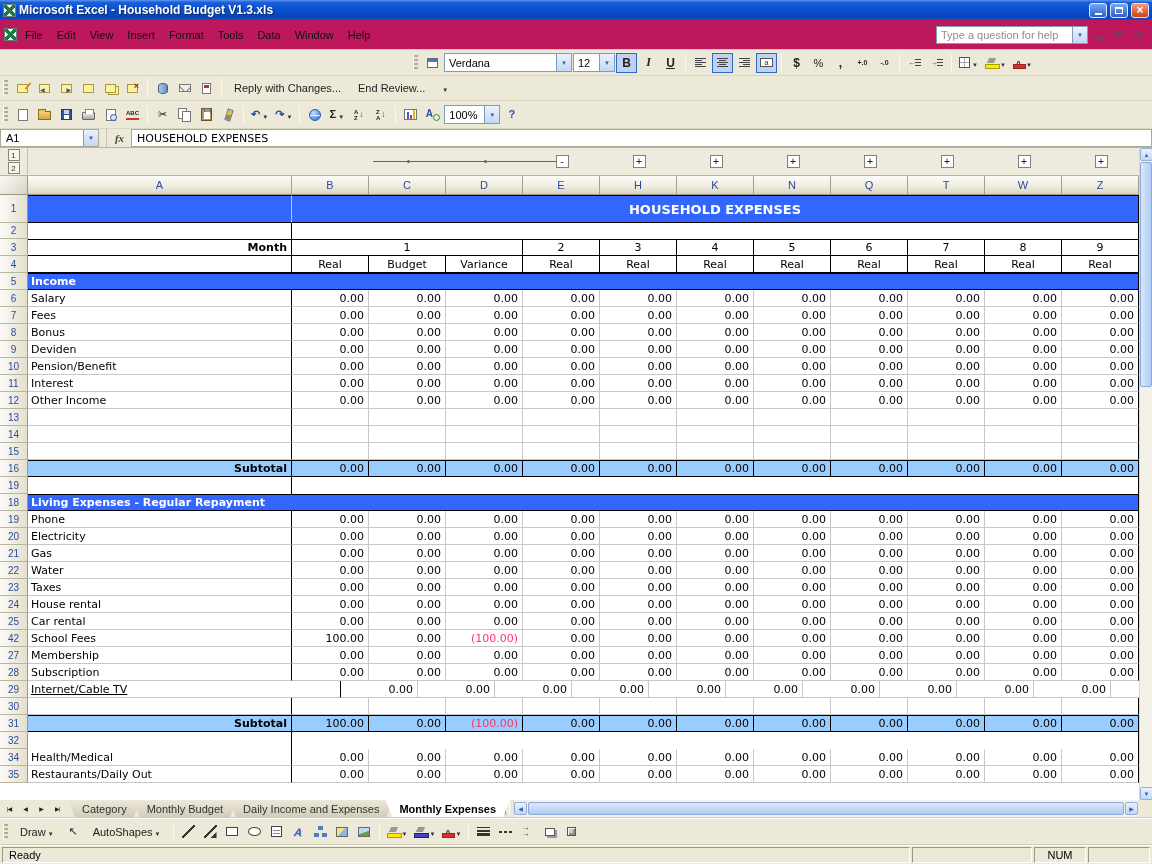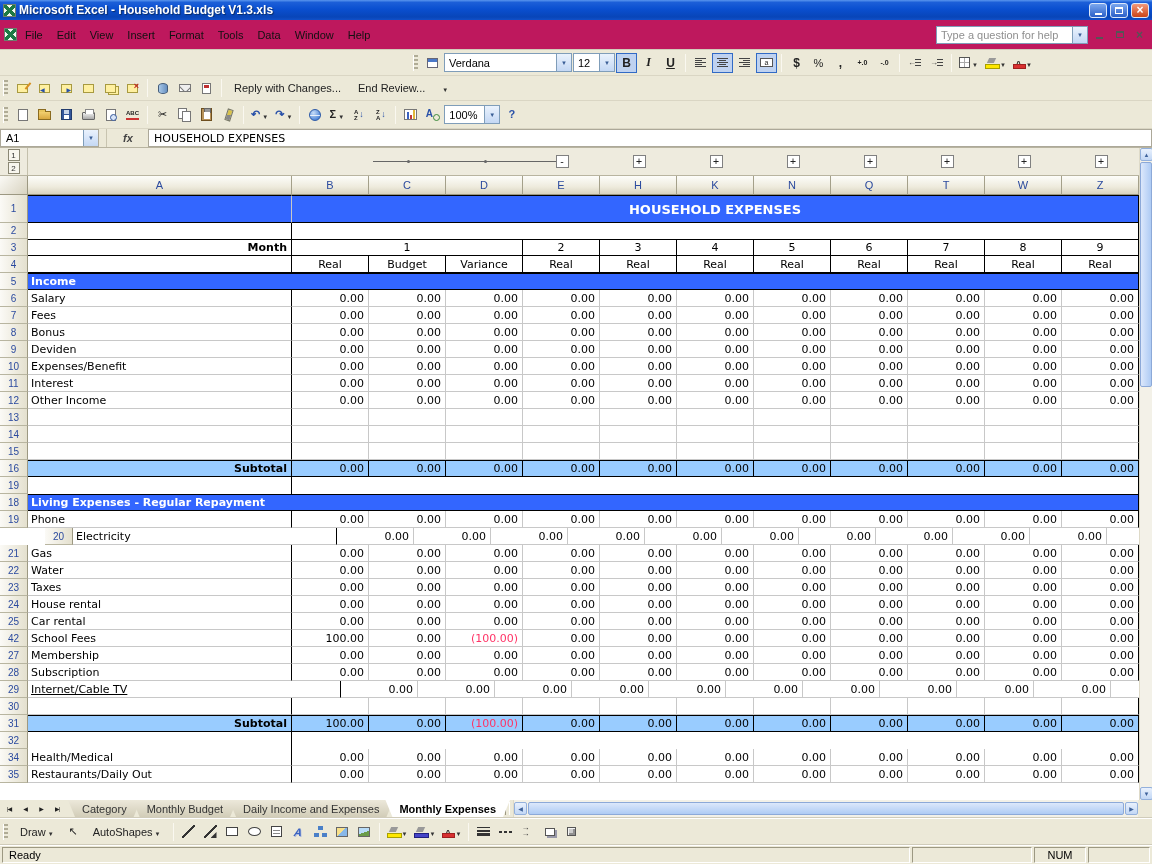--- a/index.html
+++ b/index.html
@@ -142,22 +142,22 @@
   .i-arrst::before{content:"→";position:absolute;top:-3px;left:0}
   .i-arrst::after{content:"→";position:absolute;top:3px;left:0}
   .i-shadow{width:10px;height:8px;background:#fff;border:1px solid #555;box-shadow:2px 2px 0 #99A}
   .i-3d{width:9px;height:9px;background:#CCC;border:1px solid #555;box-shadow:inset 1px 1px 0 #F4F4F4,inset -2px -2px 0 #909090}
 
   
   .fbar{height:19px;flex:none;display:flex;align-items:stretch;background:#ECE9D8;border-bottom:1px solid #B8B4A0}
   .namebox{width:99px;flex:none;background:#fff;border:1px solid #ACA899;display:flex;align-items:center}
   .namebox .cv{flex:1;padding:0 5px}
   .fgrip{width:8px;flex:none;border-right:1px solid #C8C4B0;margin-right:1px}
-  .fx{width:40px;flex:none;display:flex;align-items:center;justify-content:center;
-    font-family:Liberation Sans, sans-serif;font-style:italic;font-weight:bold;color:#444}
+  .fx{width:23px;flex:none;display:flex;align-items:center;justify-content:center;
+    font-family:Liberation Serif, serif;font-style:italic;font-weight:bold;color:#444}
   .fval{flex:1;background:#fff;border:1px solid #ACA899;padding:0 5px;display:flex;align-items:center;
     font-family:"DejaVu Sans",sans-serif;font-size:11px;white-space:nowrap;overflow:hidden}
 
   
   .grid{flex:1;min-height:0;display:flex;background:#fff}
   .gmain{width:1139px;flex:none;display:flex;flex-direction:column}
   .oband{height:28px;flex:none;display:flex;background:#EEEBDE;border-bottom:1px solid #B8B4A0}
   .ocorner{width:28px;flex:none;display:flex;flex-direction:column;align-items:center;justify-content:center;gap:1px;border-right:1px solid #C4C0AC}
   .olv{width:12px;height:12px;border:1px solid #8A8774;background:#F8F6EE;font-size:8px;display:flex;align-items:center;justify-content:center;color:#333}
   .ocanvas{position:relative;flex:1}
@@ -599,21 +599,21 @@
             <div class="cell numc" style="width: 77px;">0.00</div>
             <div class="cell numc" style="width: 77px;">0.00</div>
             <div class="cell numc" style="width: 77px;">0.00</div>
             <div class="cell numc" style="width: 77px;">0.00</div>
             <div class="cell numc" style="width: 77px;">0.00</div>
             <div class="cell numc" style="width: 77px;">0.00</div>
             <div class="cell numc ce" style="width: 77px;">0.00</div>
           </div>
           <div class="xrow t-data" style="height: 17px;">
             <div class="rownum">10</div>
-            <div class="cell ca lbl" style="width: 264px;">Expenses/Benefit</div>
+            <div class="cell ca lbl" style="width: 264px;">Pension/Benefit</div>
             <div class="cell numc" style="width: 77px;">0.00</div>
             <div class="cell numc" style="width: 77px;">0.00</div>
             <div class="cell numc" style="width: 77px;">0.00</div>
             <div class="cell numc" style="width: 77px;">0.00</div>
             <div class="cell numc" style="width: 77px;">0.00</div>
             <div class="cell numc" style="width: 77px;">0.00</div>
             <div class="cell numc" style="width: 77px;">0.00</div>
             <div class="cell numc" style="width: 77px;">0.00</div>
             <div class="cell numc" style="width: 77px;">0.00</div>
             <div class="cell numc" style="width: 77px;">0.00</div>
@@ -726,21 +726,21 @@
             <div class="cell numc" style="width: 77px;">0.00</div>
             <div class="cell numc" style="width: 77px;">0.00</div>
             <div class="cell numc" style="width: 77px;">0.00</div>
             <div class="cell numc" style="width: 77px;">0.00</div>
             <div class="cell numc" style="width: 77px;">0.00</div>
             <div class="cell numc" style="width: 77px;">0.00</div>
             <div class="cell numc" style="width: 77px;">0.00</div>
             <div class="cell numc" style="width: 77px;">0.00</div>
             <div class="cell numc ce" style="width: 77px;">0.00</div>
           </div>
-          <div class="xrow t-data" style="height: 17px; padding-left: 45px;">
+          <div class="xrow t-data" style="height: 17px;">
             <div class="rownum">20</div>
             <div class="cell ca lbl" style="width: 264px;">Electricity</div>
             <div class="cell numc" style="width: 77px;">0.00</div>
             <div class="cell numc" style="width: 77px;">0.00</div>
             <div class="cell numc" style="width: 77px;">0.00</div>
             <div class="cell numc" style="width: 77px;">0.00</div>
             <div class="cell numc" style="width: 77px;">0.00</div>
             <div class="cell numc" style="width: 77px;">0.00</div>
             <div class="cell numc" style="width: 77px;">0.00</div>
             <div class="cell numc" style="width: 77px;">0.00</div>

